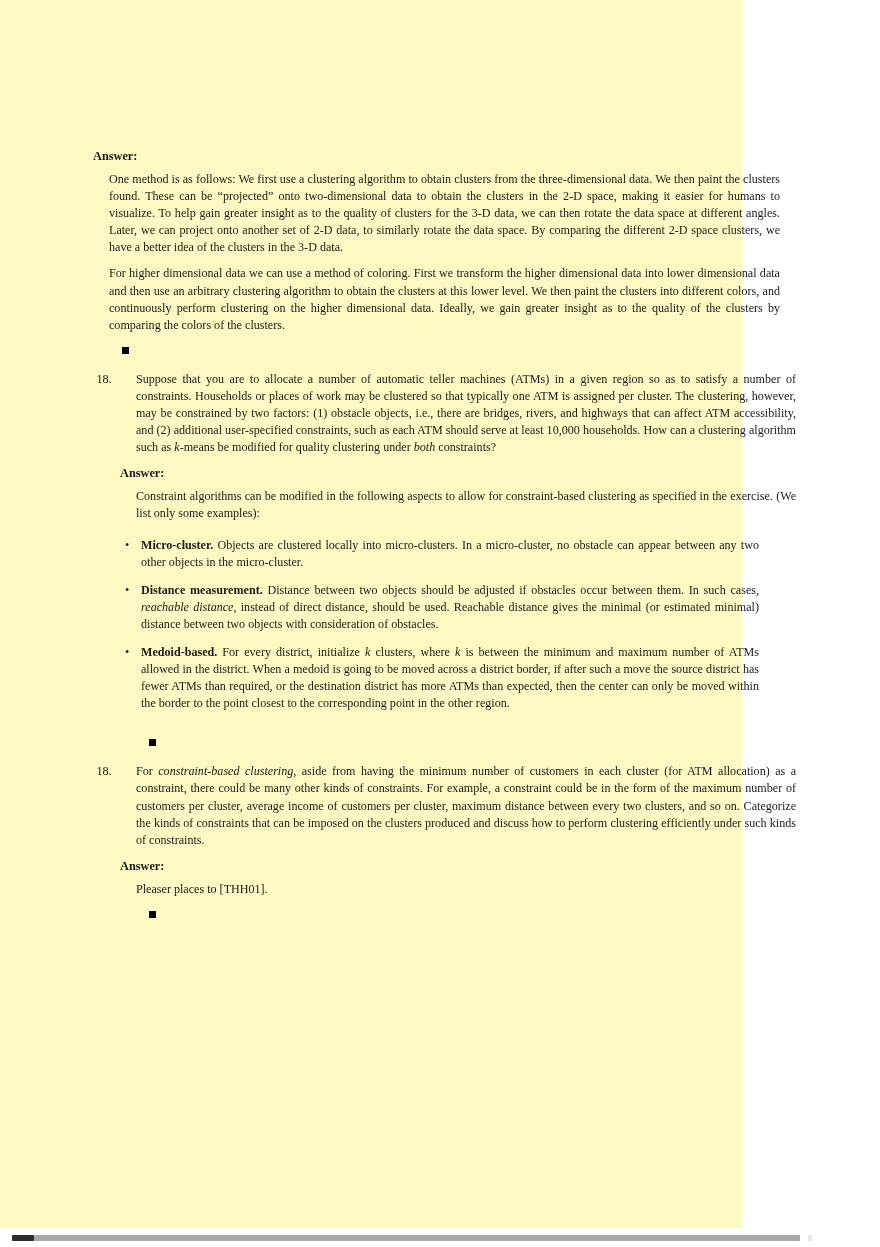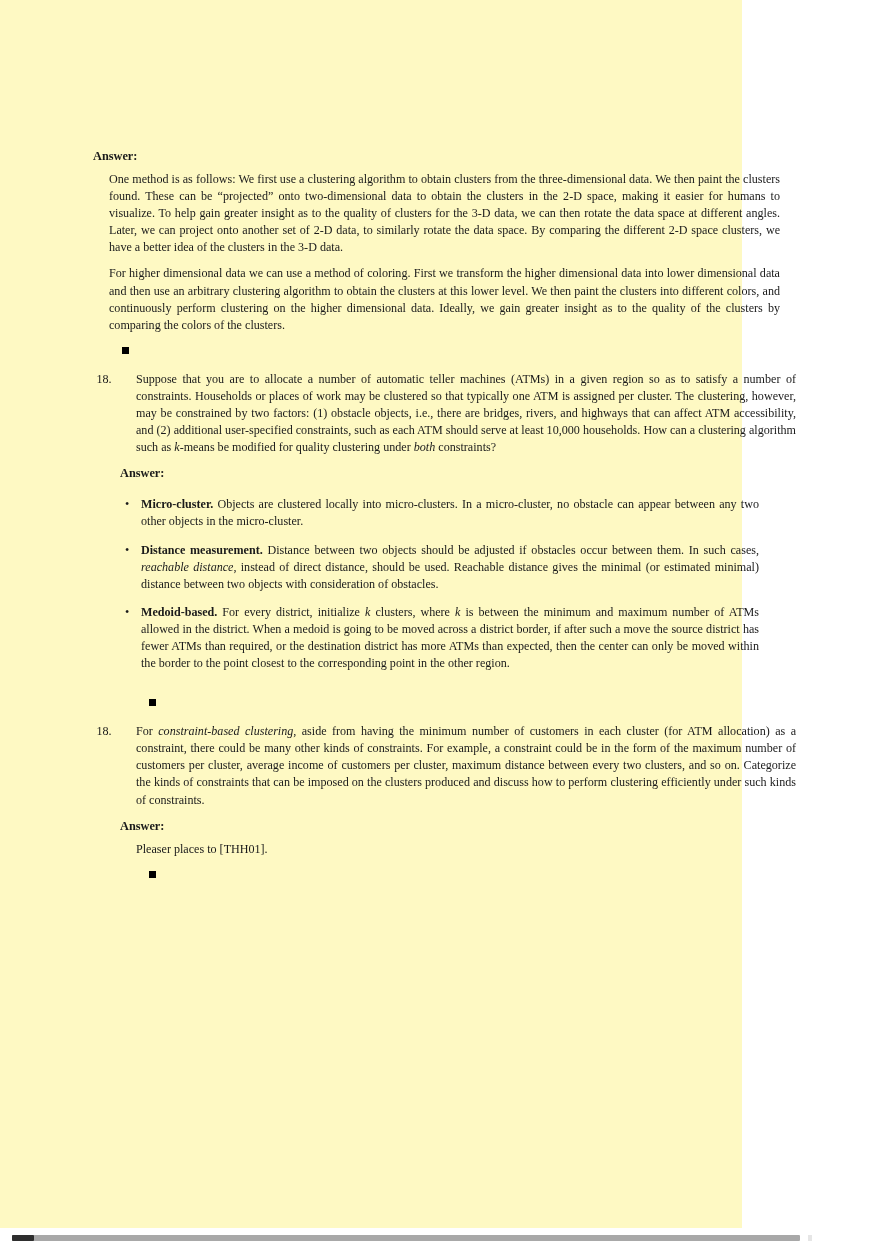--- a/index.html
+++ b/index.html
@@ -155,20 +155,21 @@
       <div class="tombstone"></div>
     </section>
 
     <section class="exercise">
       <div class="ex-num">18.</div>
 
       <p class="para"><span>Suppose that you are to allocate a number of automatic teller machines (ATMs) in a given region so as to satisfy a number of constraints. Households or places of work may be clustered so that typically one ATM is assigned per cluster. The clustering, however, may be constrained by two factors: (1) obstacle objects, i.e., there are bridges, rivers, and highways that can affect ATM accessibility, and (2) additional user-specified constraints, such as each ATM should serve at least 10,000 households. How can a clustering algorithm such as </span><span class="it">k</span><span>-means be modified for quality clustering under </span><span class="it">both</span><span> constraints?</span></p>
 
       <div class="ans-head">Answer:</div>
 
+      <p class="para">Constraint algorithms can be modified in the following aspects to allow for constraint-based clustering as specified in the exercise. (We list only some examples):</p>
 
       <ul class="bullets">
 
         <li><span class="dot">•</span><span class="lead">Micro-cluster.</span><span> Objects are clustered locally into micro-clusters. In a micro-cluster, no obstacle can appear between any two other objects in the micro-cluster.</span></li>
 
         <li><span class="dot">•</span><span class="lead">Distance measurement.</span><span> Distance between two objects should be adjusted if obstacles occur between them. In such cases, </span><span class="it">reachable distance</span><span>, instead of direct distance, should be used. Reachable distance gives the minimal (or estimated minimal) distance between two objects with consideration of obstacles.</span></li>
 
         <li><span class="dot">•</span><span class="lead">Medoid-based.</span><span> For every district, initialize </span><span class="it">k</span><span> clusters, where </span><span class="it">k</span><span> is between the minimum and maximum number of ATMs allowed in the district. When a medoid is going to be moved across a district border, if after such a move the source district has fewer ATMs than required, or the destination district has more ATMs than expected, then the center can only be moved within the border to the point closest to the corresponding point in the other region.</span></li>
 
       </ul>

